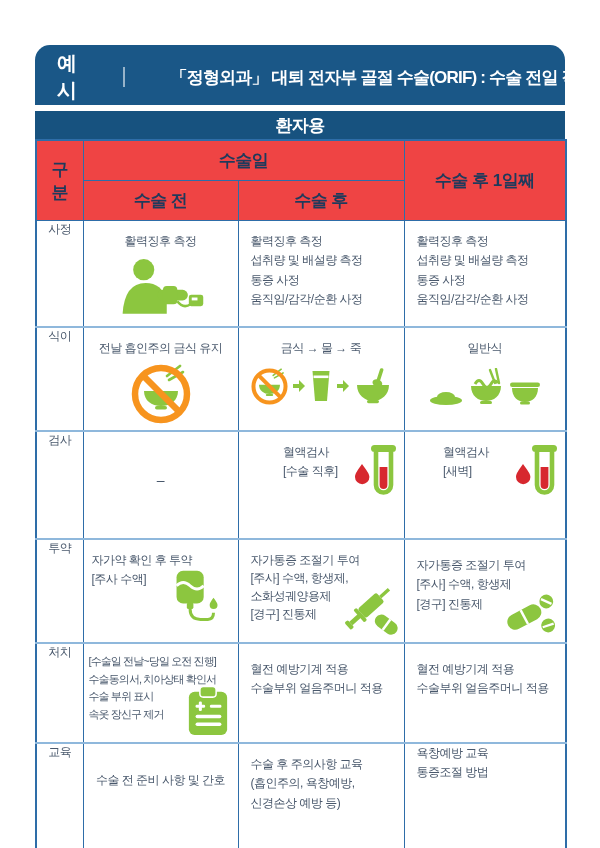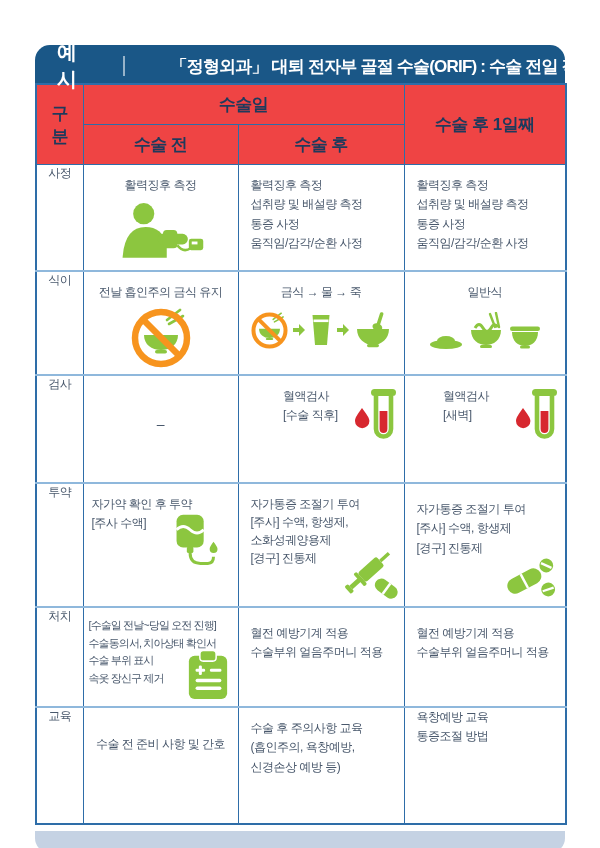--- a/index.html
+++ b/index.html
@@ -5,21 +5,21 @@
   html,body{margin:0;padding:0;background:#ffffff;}
   body{
     width:600px;height:848px;position:relative;overflow:hidden;
     font-family:"Liberation Sans","DejaVu Sans",sans-serif;
     -webkit-font-smoothing:antialiased;
   }
   .card{position:absolute;left:35px;top:45px;width:530px;}
 
   
   .title-bar{
-    height:38px;background:#1A5787;border-radius:15px 15px 0 0;
+    height:60px;background:#1A5787;border-radius:15px 15px 0 0;
     display:flex;align-items:center;padding:4px 0 0 22px;box-sizing:border-box;gap:33px;
   }
   .title-tag{color:#fff;font-weight:700;font-size:20px;letter-spacing:-0.5px;}
   .title-divider{
     width:2px;height:20px;background:rgba(255,255,255,.55);
     margin:0 13px;flex:0 0 auto;
   }
   .title-text{color:#fff;font-weight:700;font-size:17px;letter-spacing:-0.8px;white-space:nowrap;}
 
   
@@ -172,20 +172,21 @@
 </svg>
 
 <div class="card">
 
   <div class="title-bar">
     <span class="title-tag">예시</span>
     <span class="title-divider"></span>
     <span class="title-text">「정형외과」 대퇴 전자부 골절 수술(ORIF) : 수술 전일 적용</span>
   </div>
 
+  <div class="patient-bar">환자용</div>
 
   <table class="cp">
     <colgroup>
       <col style="width:47px">
         <col style="width:155px">
         <col style="width:166px">
         <col style="width:162px">
     </colgroup>
     <tbody>
         <tr>
@@ -322,21 +323,21 @@
           </div>
           <span style="margin-left:24px">
             <svg width="46" height="58" viewBox="0 0 46 58">
                   <use href="#i-tube"></use>
                 </svg>
           </span>
         </div>
       </td>
     </tr>
 
-    <tr style="height:124px">
+    <tr style="height:104px">
       <td class="rowlabel">투약</td>
       <td>
         <div class="cell" style="padding-left:8px">
           <span class="line">자가약 확인 후 투약</span>
           <span class="line">[주사 수액]</span>
         </div>
         <span class="abs-icon" style="right:10px;top:26px">
           <svg width="58" height="60" viewBox="0 0 62 60">
                 <use href="#i-ivbag"></use>
               </svg>

